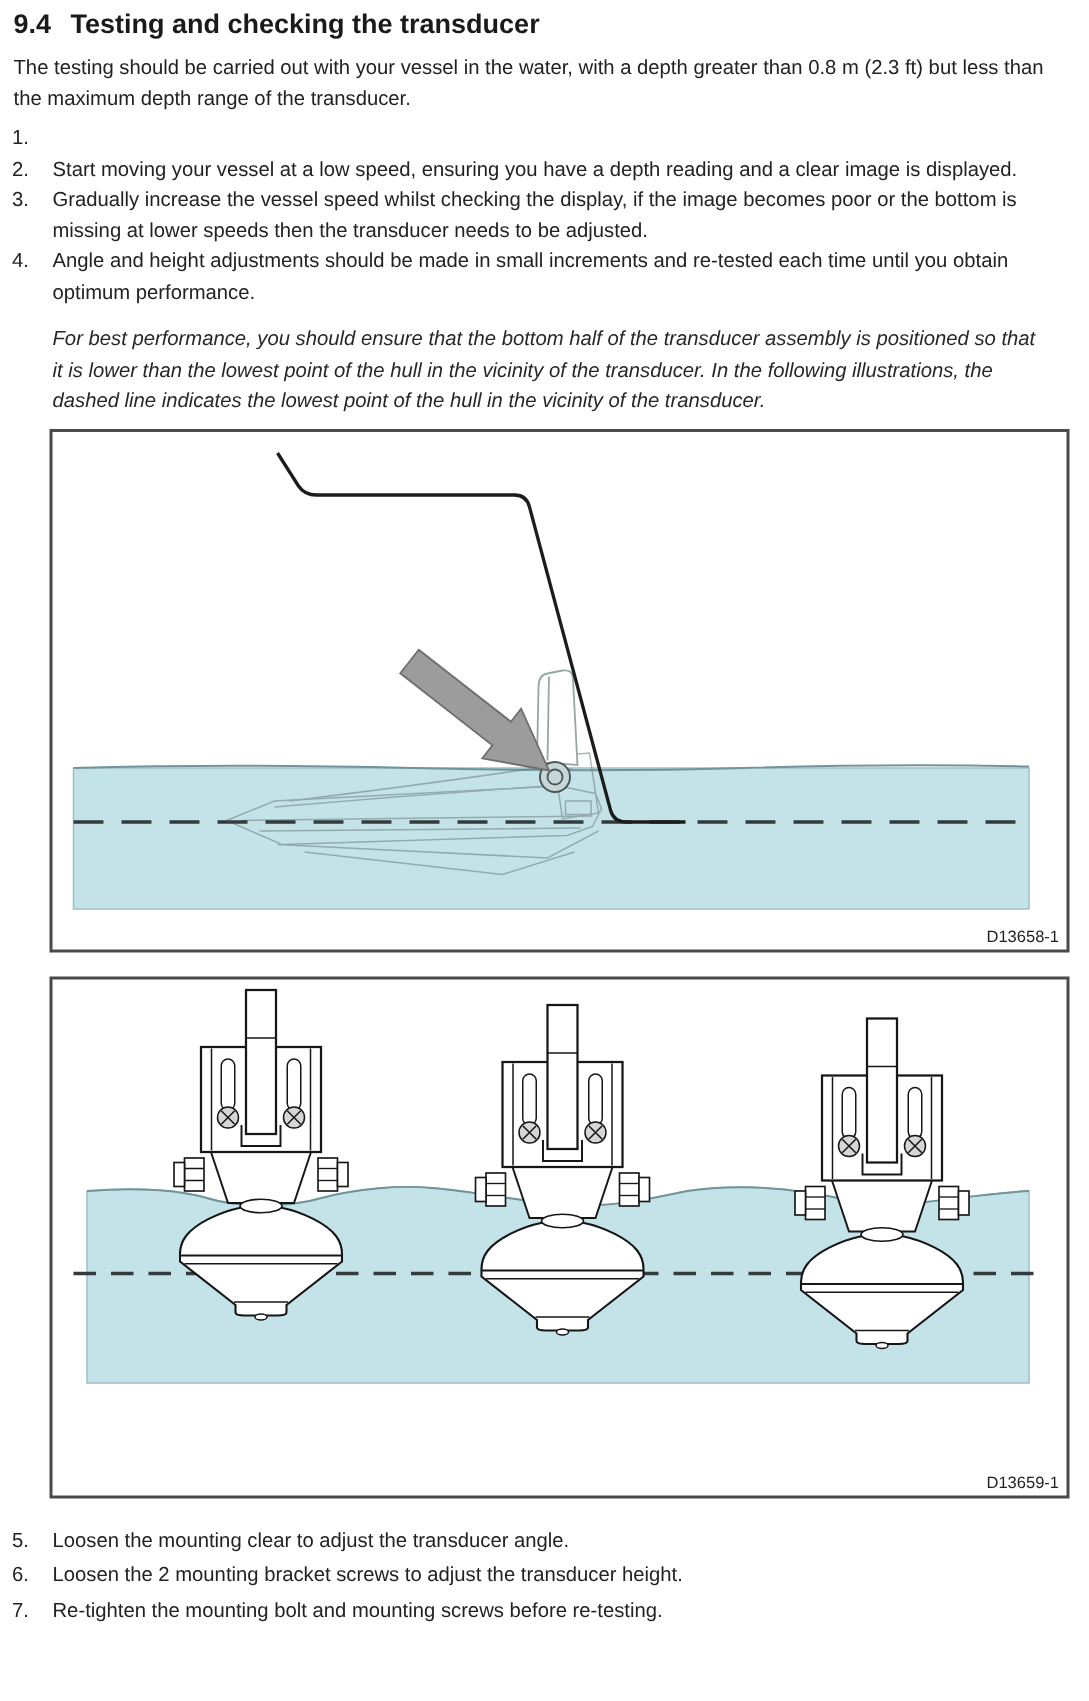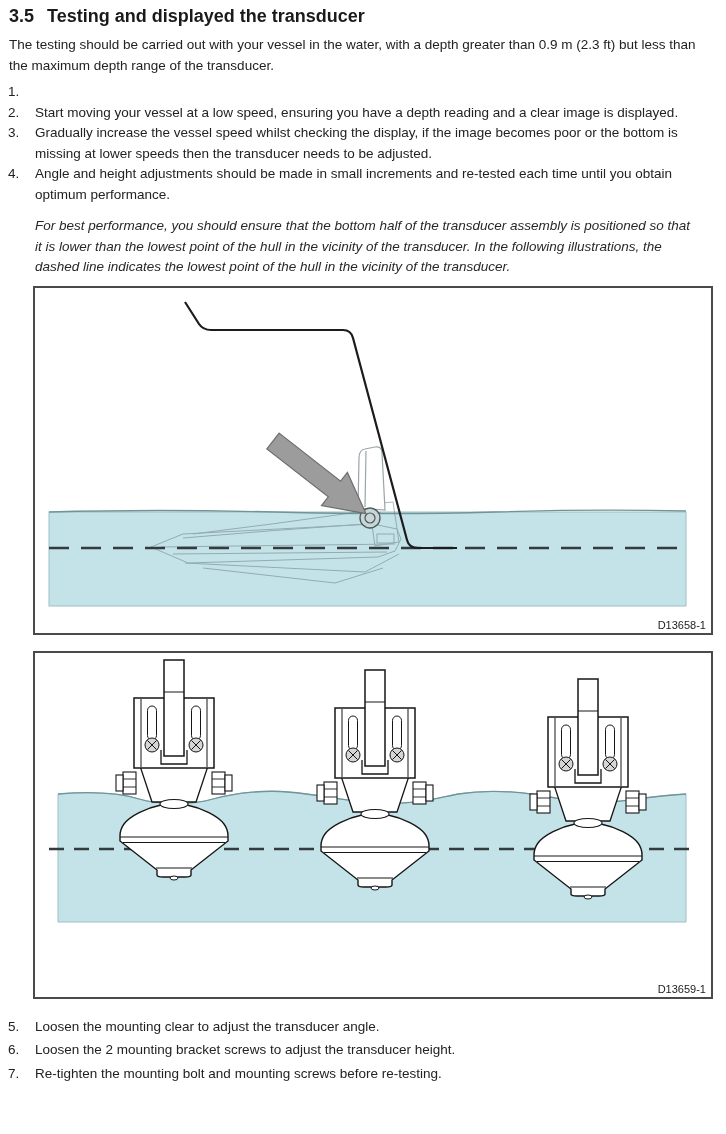--- a/index.html
+++ b/index.html
@@ -28,23 +28,23 @@
   .fig-label{
     position:absolute;right:5px;bottom:2px;font-size:11px;line-height:12px;color:#222;
   }
   ol.steps2{margin-top:8px;line-height:23.5px;}
 </style>
 </head>
 <body>
 
 <div class="page">
 
-  <h1 class="heading"><span class="sec-num">3.5</span><span>Testing and displayed the transducer</span></h1>
+  <h1 class="heading"><span class="sec-num">9.4</span><span>Testing and checking the transducer</span></h1>
 
-  <p class="body second">The testing should be carried out with your vessel in the water, with a depth greater than 0.9 m (2.3 ft) but less than the maximum depth range of the transducer.</p>
+  <p class="body second">The testing should be carried out with your vessel in the water, with a depth greater than 0.8 m (2.3 ft) but less than the maximum depth range of the transducer.</p>
 
   <ol class="steps">
     <li>
       <span class="num">1.</span>
       <span class="step-body">
       </span>
     </li>
     <li>
       <span class="num">2.</span>
       <span class="step-body">Start moving your vessel at a low speed, ensuring you have a depth reading and a clear image is displayed.</span>

